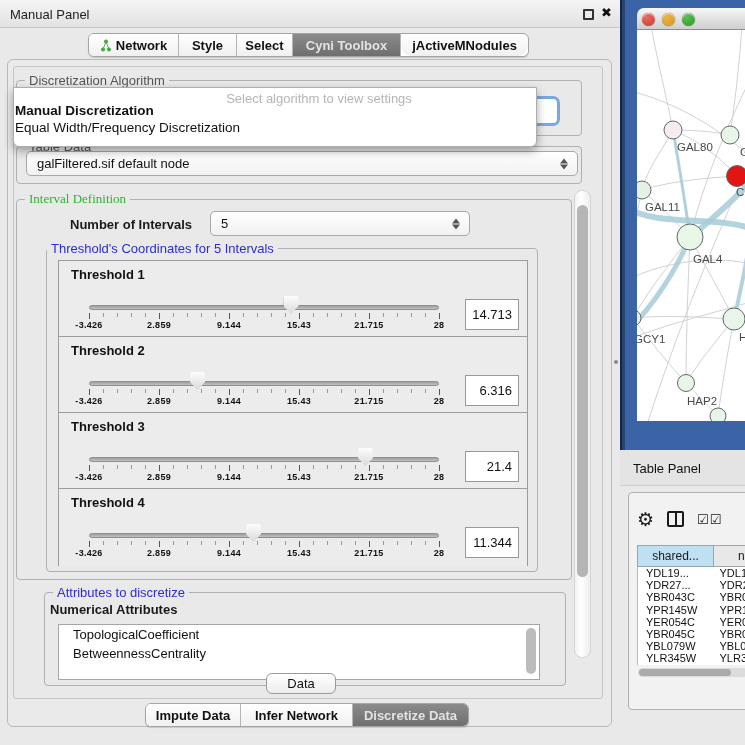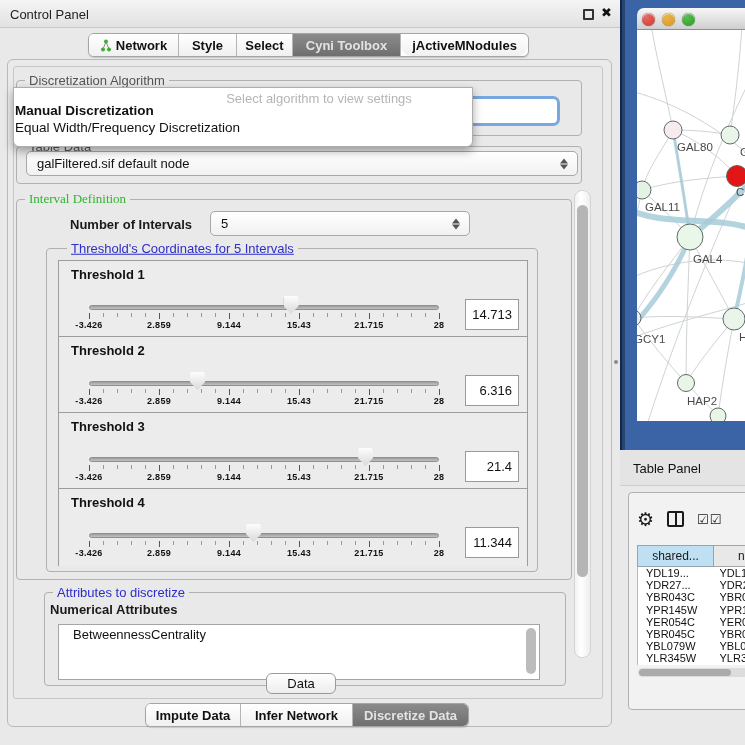--- a/index.html
+++ b/index.html
@@ -41,21 +41,21 @@
   .combo { position:absolute; background:linear-gradient(#ffffff,#f1f1f1);
     border:1px solid #a8a8a8; border-radius:5px; font-size:13px; color:#111;
     display:flex; align-items:center; padding-left:10px; }
   .stepper { position:absolute; right:9px; top:50%; transform:translateY(-50%);
     display:flex; flex-direction:column; gap:1px; }
   .stepper i { width:0; height:0; border-left:4px solid transparent; border-right:4px solid transparent; }
   .stepper .up { border-bottom:5px solid #555; }
   .stepper .dn { border-top:5px solid #555; }
 
   
-  .algo-popup { left:13px; top:87px; width:460px; height:60px; background:#fff;
+  .algo-popup { left:13px; top:87px; width:524px; height:60px; background:#fff;
     border:1px solid #adadad; border-radius:0 0 6px 6px;
     box-shadow:0 4px 10px rgba(0,0,0,.35); z-index:50; }
   .algo-hint { position:absolute; left:190px; top:3px; width:230px; text-align:center;
     font-size:13px; color:#b5b5b5; }
   .algo-opt { position:absolute; left:1px; font-size:13.5px; color:#111; white-space:nowrap; }
   .algo-opt.sel { font-weight:bold; top:15px; }
   .algo-opt.alt { top:32px; }
   .focus-combo { left:450px; top:96px; width:110px; height:30px; background:#fff;
     border:3px solid #79a7df; border-radius:7px; z-index:10; }
 
@@ -134,21 +134,21 @@
   .h-scroll { position:absolute; left:9px; top:175px; width:110px; height:9px;
     background:#dcdcdc; border-radius:5px; }
   .h-scroll .thumb { position:absolute; left:1px; top:1px; width:92px; height:7px;
     background:#ababab; border-radius:4px; }
   .splitter-dot { left:614px; top:360px; width:4px; height:4px; background:#8a8a8a; border-radius:50%; }
 </style>
 </head>
 <body>
 
 <div class="abs titlebar">
-  <span class="title">Control Panel</span>
+  <span class="title">Manual Panel</span>
   <span class="float-btn"></span>
   <span class="close-btn">✖</span>
 </div>
 
 <div class="abs seg-tabs" style="left:88px; top:33px;" id="topTabs">
     <div class="seg-tab" style="width: 90px;">
       <svg width="12" height="13" viewBox="0 0 12 13">
         <path d="M6 3 L3 10 M6 3 L9 10" stroke="#8a8a8a" stroke-width="1" fill="none"></path>
         <circle cx="6" cy="2.5" r="2" fill="#3fae34"></circle>
         <circle cx="3" cy="10.5" r="2" fill="#3fae34"></circle>
@@ -201,21 +201,21 @@
 <span class="abs" style="left:70px; top:217px; font-size:13px; font-weight:bold;">Number of Intervals</span>
 <div class="combo" style="left:210px; top:211px; width:260px; height:25px;">
   <span>5</span>
   <span class="stepper">
       <i class="up"></i>
       <i class="dn"></i>
     </span>
 </div>
 
 <div class="groupbox" style="left:46px; top:248px; width:492px; height:324px;">
-  <span class="group-label lbl-blue" style="left:20px;text-decoration:underline;">Threshold's Coordinates for 5 Intervals</span>
+  <span class="group-label lbl-blue" style="left:0;">Threshold's Coordinates for 5 Intervals</span>
 </div>
 <div class="abs thr-container" id="thrContainer">
     <div class="thr-row">
       <span class="thr-label">Threshold 1</span>
       <div class="thr-track"></div>
       <span class="tick major" style="left:30px"></span>
       <span class="tick-label" style="left:30px">-3.426</span>
       <span class="tick minor" style="left:44px"></span>
       <span class="tick minor" style="left:58px"></span>
       <span class="tick minor" style="left:72px"></span>
@@ -368,20 +368,21 @@
 <div class="abs v-scroll-track">
   <div class="v-scroll-thumb"></div>
 </div>
 
 <div class="groupbox" style="left:44px; top:592px; width:522px; height:94px;">
   <span class="group-label lbl-blue" style="left:8px;">Attributes to discretize</span>
 </div>
 <span class="abs" style="left:50px; top:602px; font-size:13px; font-weight:bold;">Numerical Attributes</span>
 <div class="abs attr-list" id="attrList">
   <div class="list-scroll"></div>
+    <div class="attr-item">TopologicalCoefficient</div>
     <div class="attr-item">BetweennessCentrality</div>
   </div>
 
 <div class="abs apply-btn">Data</div>
 
 <div class="abs seg-tabs" style="left:145px; top:703px;" id="bottomTabs">
     <div class="seg-tab" style="width: 95px;">
       <span>Impute Data</span>
     </div>
     <div class="seg-tab" style="width: 112px;">

